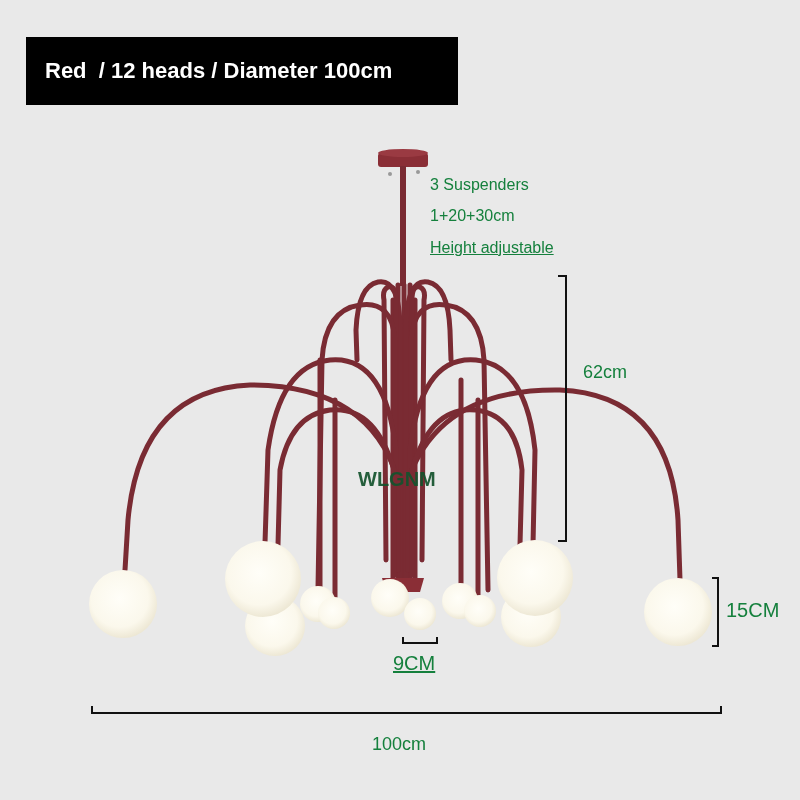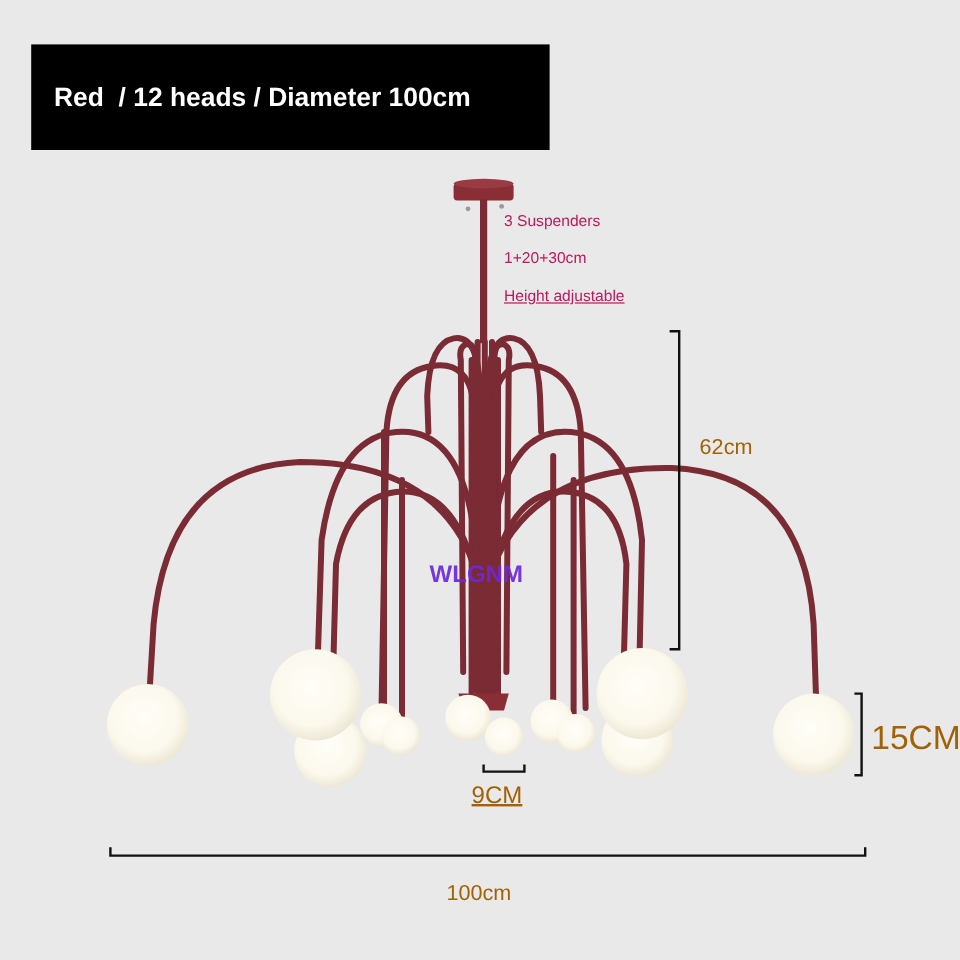--- a/index.html
+++ b/index.html
@@ -4,41 +4,41 @@
 <style>
   html, body { margin: 0; padding: 0; }
   body {
     width: 800px; height: 800px; overflow: hidden;
     background: #e9e9e9;
     font-family: "Liberation Sans", sans-serif;
     position: relative;
   }
   .banner {
     position: absolute; left: 26px; top: 37px;
-    width: 432px; height: 88px;
+    width: 432px; height: 68px;
     background: #000;
     display: flex; align-items: center;
   }
   .banner-text {
     color: #fff; font-weight: bold; font-size: 22px;
     margin-left: 19px; white-space: pre;
   }
   .stage { position: absolute; left: 0; top: 0; width: 800px; height: 800px; }
   .note {
-    position: absolute; left: 420px; font-size: 13px; color: #be185d;
+    position: absolute; left: 430px; font-size: 16px; color: #15803d;
     font-family: "Liberation Sans", sans-serif;
   }
   .dim-label {
-    position: absolute; color: #a16207; font-size: 18px;
+    position: absolute; color: #15803d; font-size: 18px;
     font-family: "Liberation Sans", sans-serif;
     text-align: right;
   }
   .watermark {
     position: absolute; left: 358px; top: 468px;
-    color: #6d28d9; font-weight: bold; font-size: 20px; letter-spacing: 0px;
+    color: #14532d; font-weight: bold; font-size: 20px; letter-spacing: 0px;
     opacity: 0.92;
   }
 </style>
 </head>
 <body>
 
 <div class="banner">
   <span class="banner-text">Red  / 12 heads / Diameter 100cm</span>
 </div>
 
@@ -114,17 +114,17 @@
     <path d="M403 637 L403 643 L437 643 L437 637"></path>
     <path d="M92 706 L92 713 L721 713 L721 706"></path>
   </g>
 </svg>
 
 <div class="note" style="top:176px;">3 Suspenders</div>
 <div class="note" style="top:207px;">1+20+30cm</div>
 <div class="note" style="top:239px;text-decoration:underline;">Height adjustable</div>
 
 <div class="dim-label" style="left:583px; top:362px;">62cm</div>
-<div class="dim-label" style="left:726px; top:599px; font-size:28px;">15CM</div>
+<div class="dim-label" style="left:726px; top:599px; font-size:20px;">15CM</div>
 <div class="dim-label" style="left:393px; top:652px; font-size:20px;text-decoration:underline;">9CM</div>
 <div class="dim-label" style="left:372px; top:734px;">100cm</div>
 
 <div class="watermark">WLGNM</div>
 
 </body></html>

